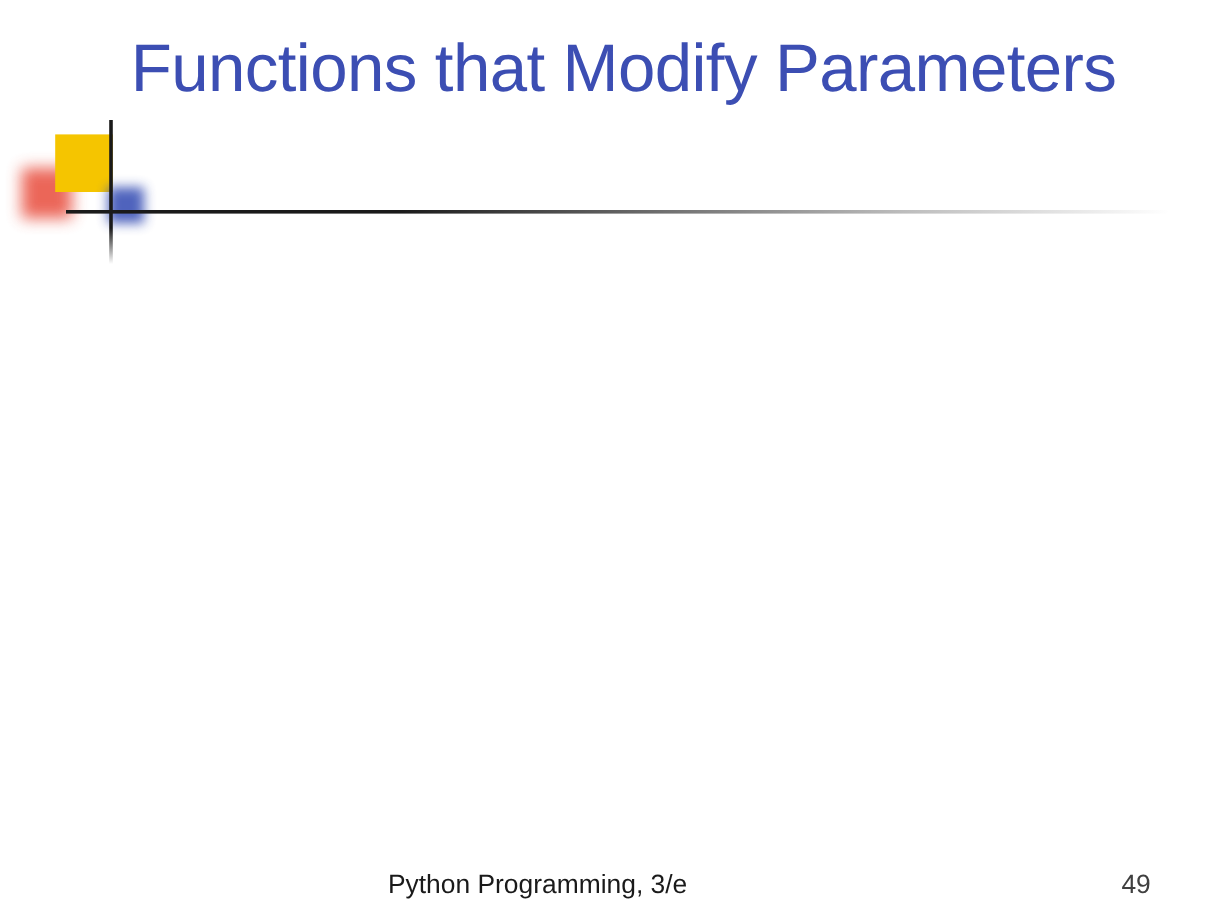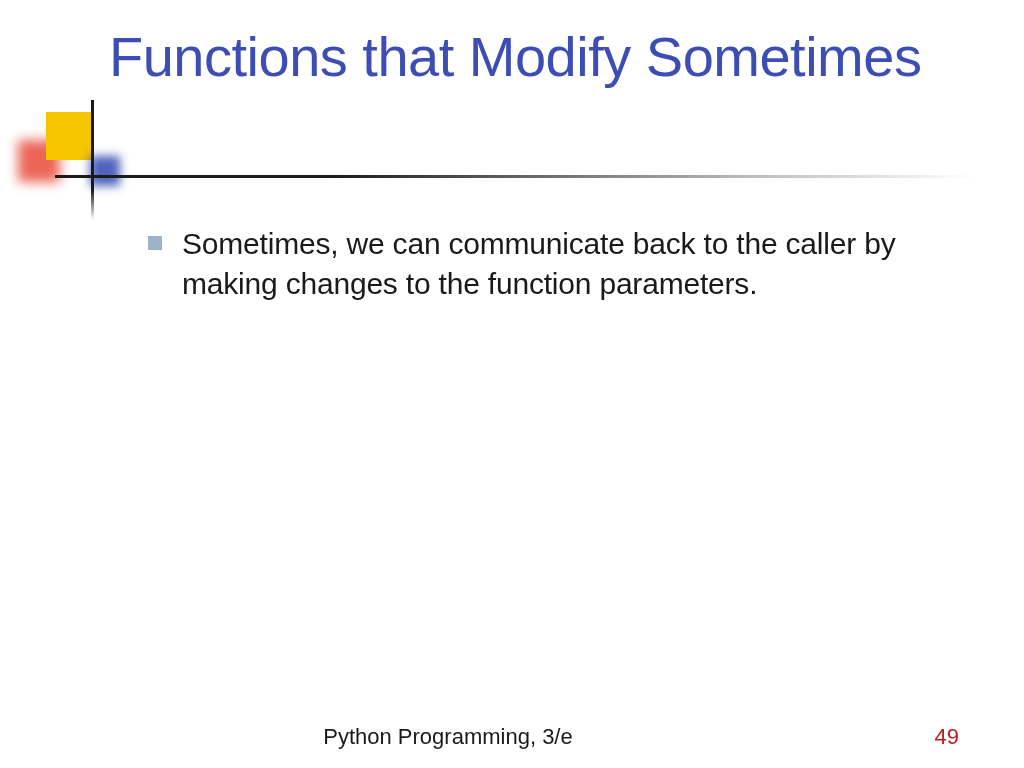--- a/index.html
+++ b/index.html
@@ -117,41 +117,37 @@
     }
     .footer-text {
       font-size: 22px;
       color: #1a1a1a;
     }
     .page-number {
       position: absolute;
       right: 65px;
       bottom: 18px;
       font-size: 22px;
-      color: #b91c1c;
+      color: #404040;
     }
   </style>
 </head>
 <body>
 
 <div class="deco-container">
   <div class="red-square"></div>
   <div class="yellow-square"></div>
   <div class="blue-square"></div>
 </div>
 
 <div class="vertical-line"></div>
 <div class="horizontal-line"></div>
 
-<h1 class="title">Functions that Modify Sometimes</h1>
+<h1 class="title">Functions that Modify Parameters</h1>
 
 <div class="content">
-  <div class="bullet-item">
-    <div class="bullet"></div>
-    <div class="bullet-text">Sometimes, we can communicate back to the caller by  making changes to the function parameters.</div>
-  </div>
 </div>
 
 <div class="footer">
   <span class="footer-text">Python Programming, 3/e</span>
 </div>
 
 <div class="page-number">49</div>
 
 </body></html>

